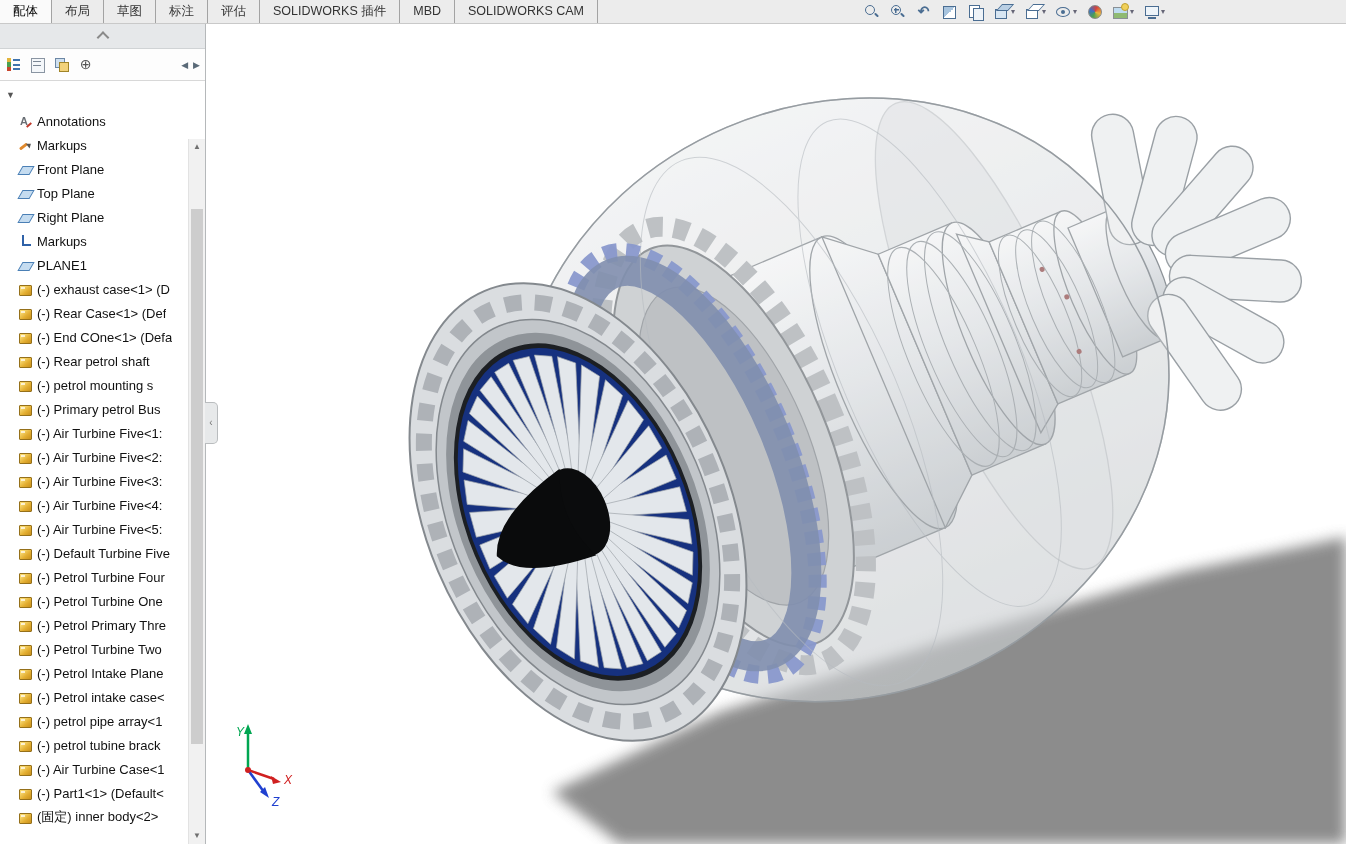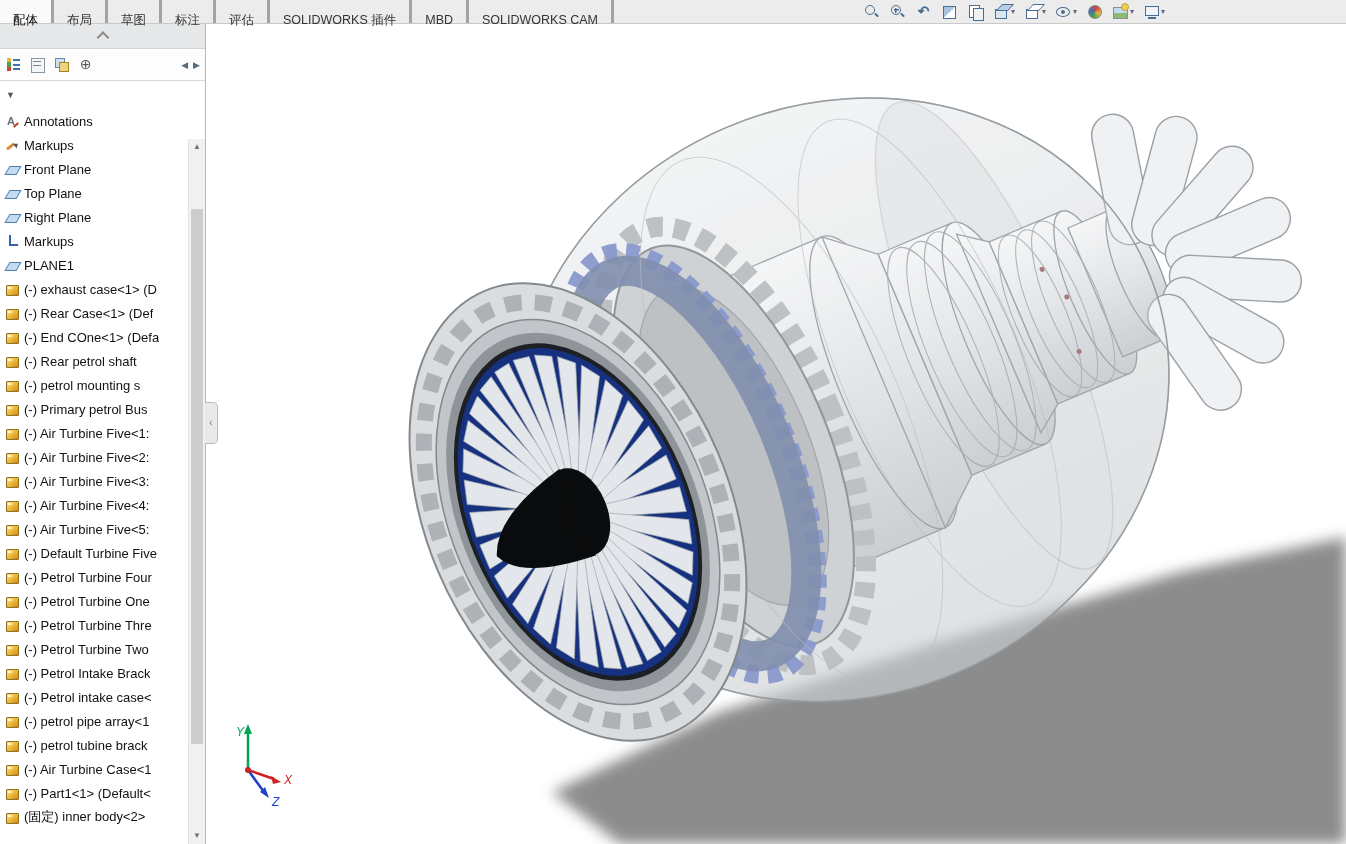--- a/index.html
+++ b/index.html
@@ -2,21 +2,21 @@
 <html><head>
 <meta charset="utf-8">
 <style>
   html,body{margin:0;padding:0}
   body{width:1346px;height:844px;position:relative;overflow:hidden;background:#fff;
        font-family:"Liberation Sans",sans-serif;-webkit-font-smoothing:antialiased;}
 
   
   .tabbar{position:absolute;left:0;top:0;width:1346px;height:23px;background:#ececec;
           border-bottom:1px solid #c9c9c9;display:flex;align-items:stretch;z-index:8}
-  .tab{padding:9px 13px;line-height:23px;font-size:12.5px;color:#333;border-right:3px solid #a3a3a3;
+  .tab{padding:0 13px;line-height:23px;font-size:12.5px;color:#333;border-right:1px solid #a3a3a3;
        cursor:default;white-space:nowrap}
   .tab.active{background:#fafafa;color:#000}
 
   
   .hud{position:absolute;left:862px;top:0;height:23px;display:flex;align-items:center;gap:7px;z-index:9}
   .vbtn{display:flex;align-items:center;height:21px;padding:0 1px}
   .caret{font-size:8px;color:#667;margin-left:1px;line-height:21px}
   .vic{width:17px;height:17px;position:relative;display:inline-block}
   .vic::before,.vic::after{content:"";position:absolute}
   .vic-zoom-to-fit::before{left:2px;top:2px;width:8px;height:8px;border:1.6px solid #4a6d92;border-radius:50%}
@@ -56,21 +56,21 @@
   .pic-propertymanager::before{left:2px;top:2px;width:12px;height:13px;border:1px solid #8a95a2;background:#f4f7fa}
   .pic-propertymanager::after{left:4px;top:5px;width:8px;height:8px;background:repeating-linear-gradient(#7a8694 0 1.5px,transparent 1.5px 4px)}
   .pic-configurationmanager::before{left:2px;top:2px;width:8px;height:8px;background:#cfe0ef;border:1px solid #6c87a5}
   .pic-configurationmanager::after{left:6px;top:6px;width:8px;height:8px;background:#f2d27a;border:1px solid #a08428}
   .pic-dimxpertmanager::before{content:"⊕";left:0;top:0;width:17px;text-align:center;color:#555;font-size:14px;line-height:17px}
   .pnav{margin-left:auto;display:flex;gap:5px;color:#5a6a78;font-size:9px;align-items:center}
   .pnav span{cursor:default}
 
   .treewrap{flex:1;position:relative;overflow:hidden}
   .troot{height:28px;display:flex;align-items:center;padding-left:6px;color:#555;font-size:9px}
-  .trow{height:24px;display:flex;align-items:center;padding-left:5px;font-size:13px;color:#111;
+  .trow{height:24px;display:flex;align-items:center;padding-left:18px;font-size:13px;color:#111;
         white-space:nowrap;width:186px;overflow:hidden}
   .tlabel{overflow:hidden;white-space:nowrap}
   .tico{width:15px;height:15px;margin-right:4px;flex:none;position:relative;display:inline-block}
   .tico::before,.tico::after{content:"";position:absolute}
   .tico-annotations::before{content:"A";left:2px;top:0;color:#6a6f75;font-weight:bold;font-size:11px;line-height:15px}
   .tico-annotations::after{left:8px;top:10px;width:6px;height:2px;background:#c0392b;transform:rotate(-40deg)}
   .tico-markups::before{left:1px;top:7px;width:9px;height:3px;background:#e08a2e;transform:rotate(-38deg);border-radius:1px}
   .tico-markups::after{left:9px;top:3px;width:0;height:0;border:3px solid transparent;border-left:4px solid #555;transform:rotate(-38deg)}
   .tico-plane::before{left:2px;top:4px;width:10px;height:7px;background:rgba(140,185,225,.5);border:1px solid #4a7fb5;transform:skewX(-30deg)}
   .tico-origin::before{left:4px;top:1px;width:2px;height:11px;background:#2f62a8}
@@ -247,29 +247,29 @@
         <div class="trow">
           <span class="tico tico-part"></span>
           <span class="tlabel">(-) Petrol Turbine Four</span>
         </div>
         <div class="trow">
           <span class="tico tico-part"></span>
           <span class="tlabel">(-) Petrol Turbine One</span>
         </div>
         <div class="trow">
           <span class="tico tico-part"></span>
-          <span class="tlabel">(-) Petrol Turbine Thre</span>
+          <span class="tlabel">(-) Petrol Primary Thre</span>
         </div>
         <div class="trow">
           <span class="tico tico-part"></span>
           <span class="tlabel">(-) Petrol Turbine Two</span>
         </div>
         <div class="trow">
           <span class="tico tico-part"></span>
-          <span class="tlabel">(-) Petrol Intake Brack</span>
+          <span class="tlabel">(-) Petrol Intake Plane</span>
         </div>
         <div class="trow">
           <span class="tico tico-part"></span>
           <span class="tlabel">(-) Petrol intake case&lt;</span>
         </div>
         <div class="trow">
           <span class="tico tico-part"></span>
           <span class="tlabel">(-) petrol pipe array&lt;1</span>
         </div>
         <div class="trow">

